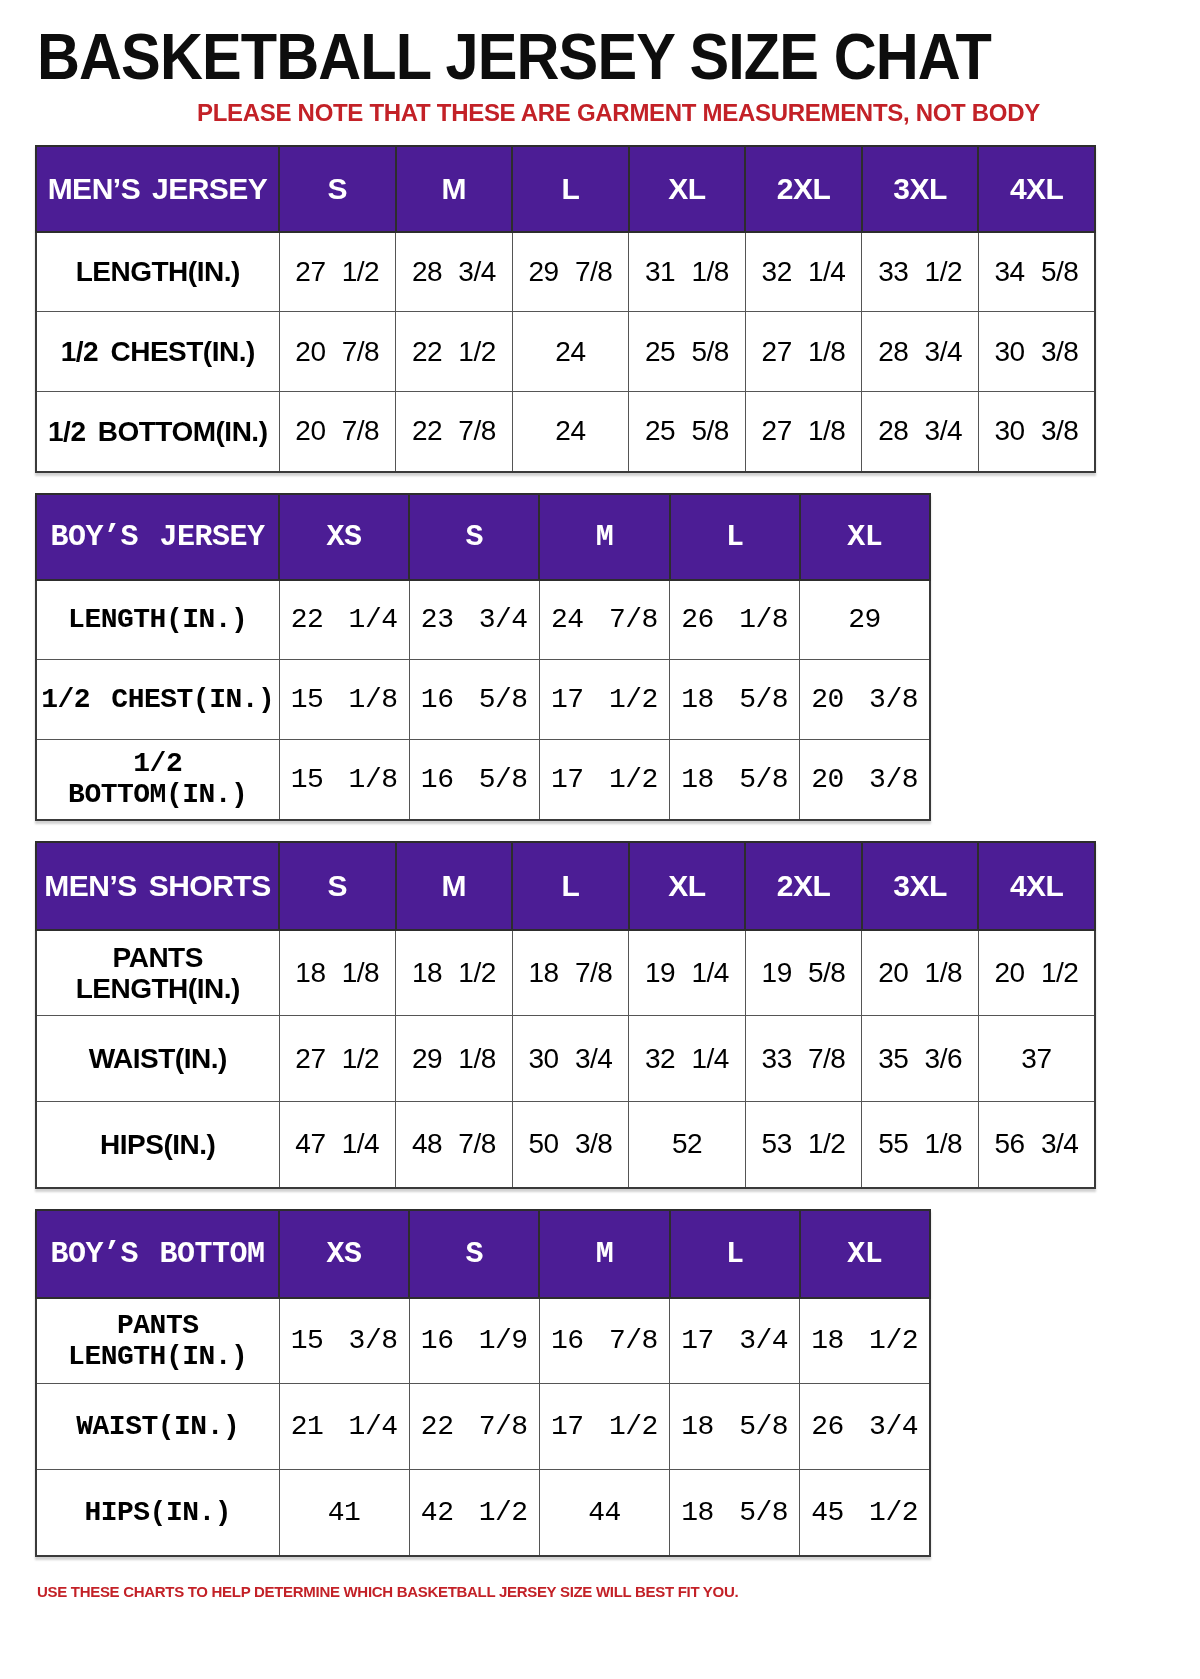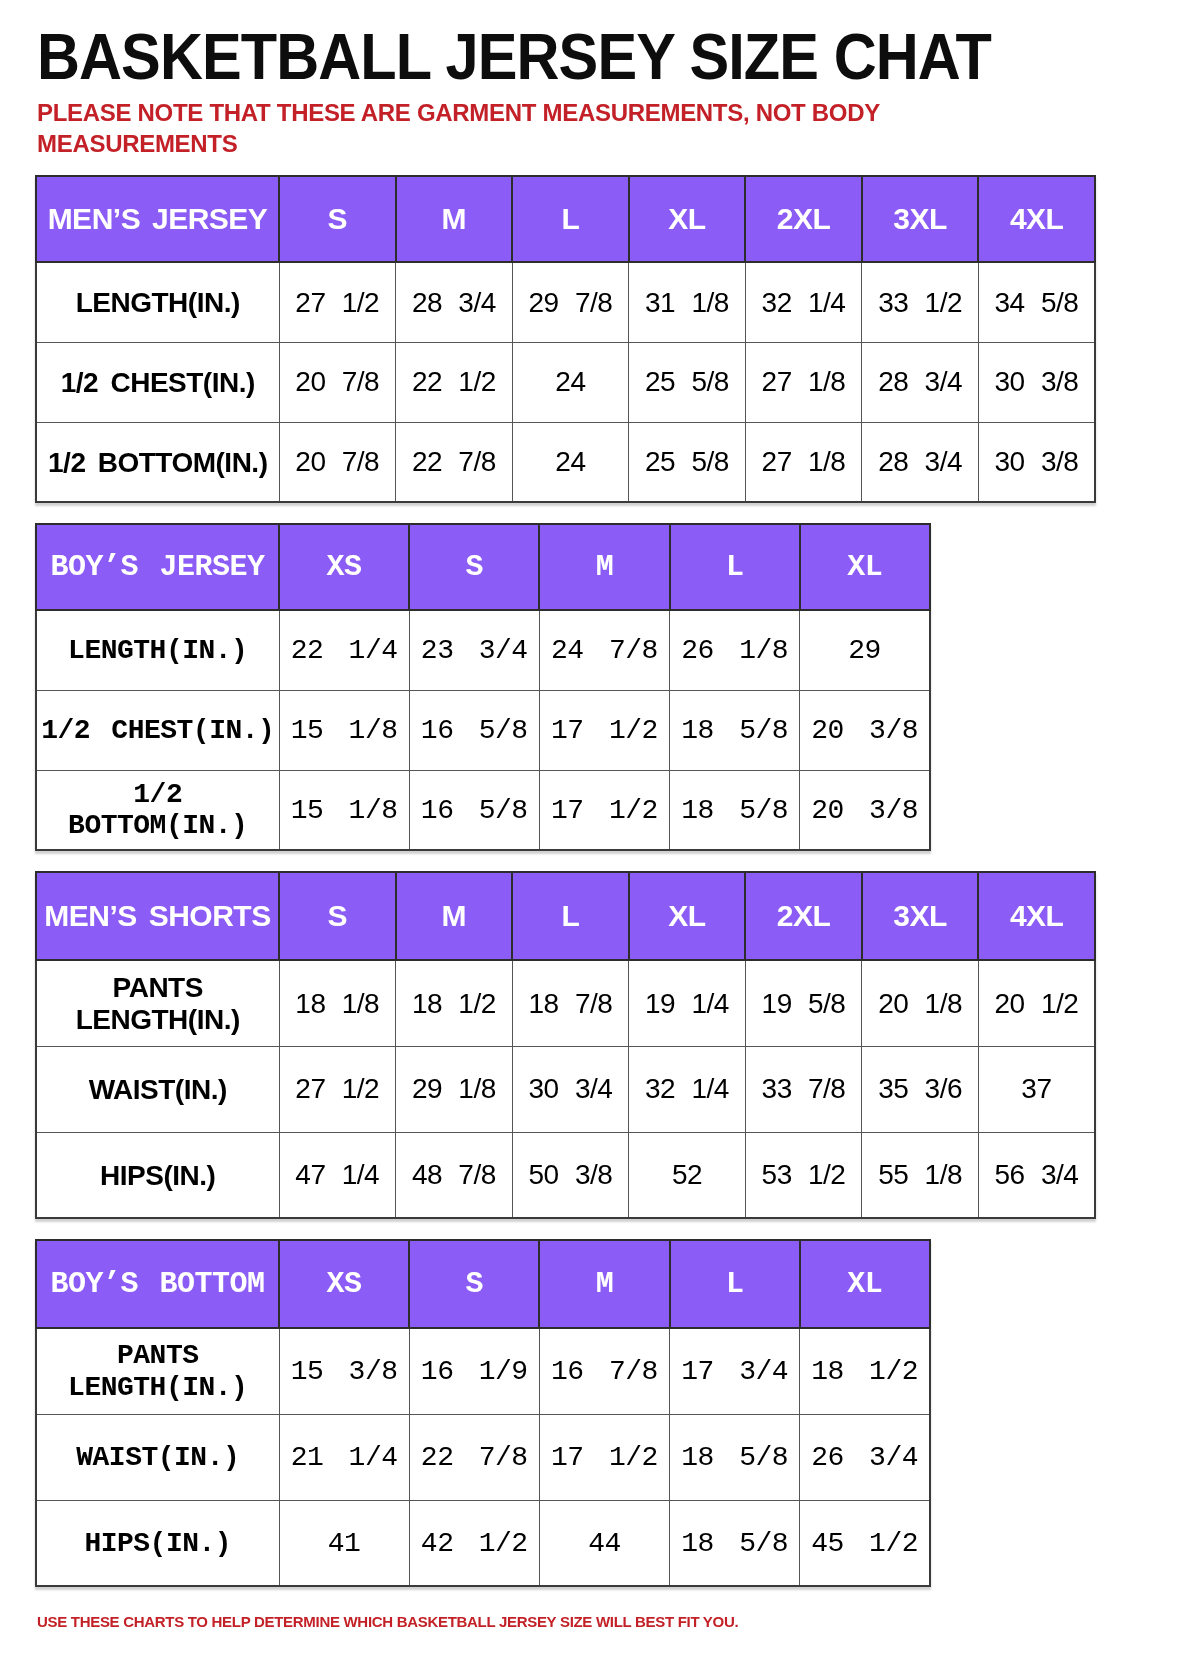--- a/index.html
+++ b/index.html
@@ -22,21 +22,21 @@
     transform-origin:left center;
   }
   .note {
     color:#c32127;
     font-size:24px;
     font-weight:700;
     letter-spacing:-0.3px;
     line-height:1.28;
     margin:0 0 16px 2px;
   }
-  .note div { white-space:nowrap; }
+  .note div { white-space:nowrap;text-align:center; }
 
   .size-table { margin-bottom:20px; }
   table {
     border-collapse:collapse;
     table-layout:fixed;
     border:2px solid #3a3a3a;
     box-shadow:0 3px 2px rgba(0,0,0,.18);
     background:#fff;
   }
   .wide  table { width:1061px; }
@@ -48,21 +48,21 @@
   .shorts thead tr { height:88px;padding-left:20px; }
   .shorts tbody tr { height:86px; }
 
   th, td {
     border:1px solid #555;
     text-align:center;
     vertical-align:middle;
     padding:0;
   }
   thead th {
-    background:#8b5cf6;
+    background:#4c1d95;
     color:#ffffff;
     font-size:30px;
     font-weight:700;
     letter-spacing:-0.5px;
     border:2px solid #2d2d2d;
     word-spacing:4px;
   }
   tbody th {
     font-size:28px;
     font-weight:700;
@@ -92,21 +92,20 @@
 </style>
 </head>
 <body>
 
 <div class="content">
 
   <h1 class="page-title">BASKETBALL JERSEY SIZE CHAT</h1>
 
   <div class="note">
     <div>PLEASE NOTE THAT THESE ARE GARMENT MEASUREMENTS, NOT BODY</div>
-    <div>MEASUREMENTS</div>
   </div>
 
   <div class="size-table wide">
       <table>
         <colgroup>
           <col class="label-col">
           <col>
           <col>
           <col>
           <col>

